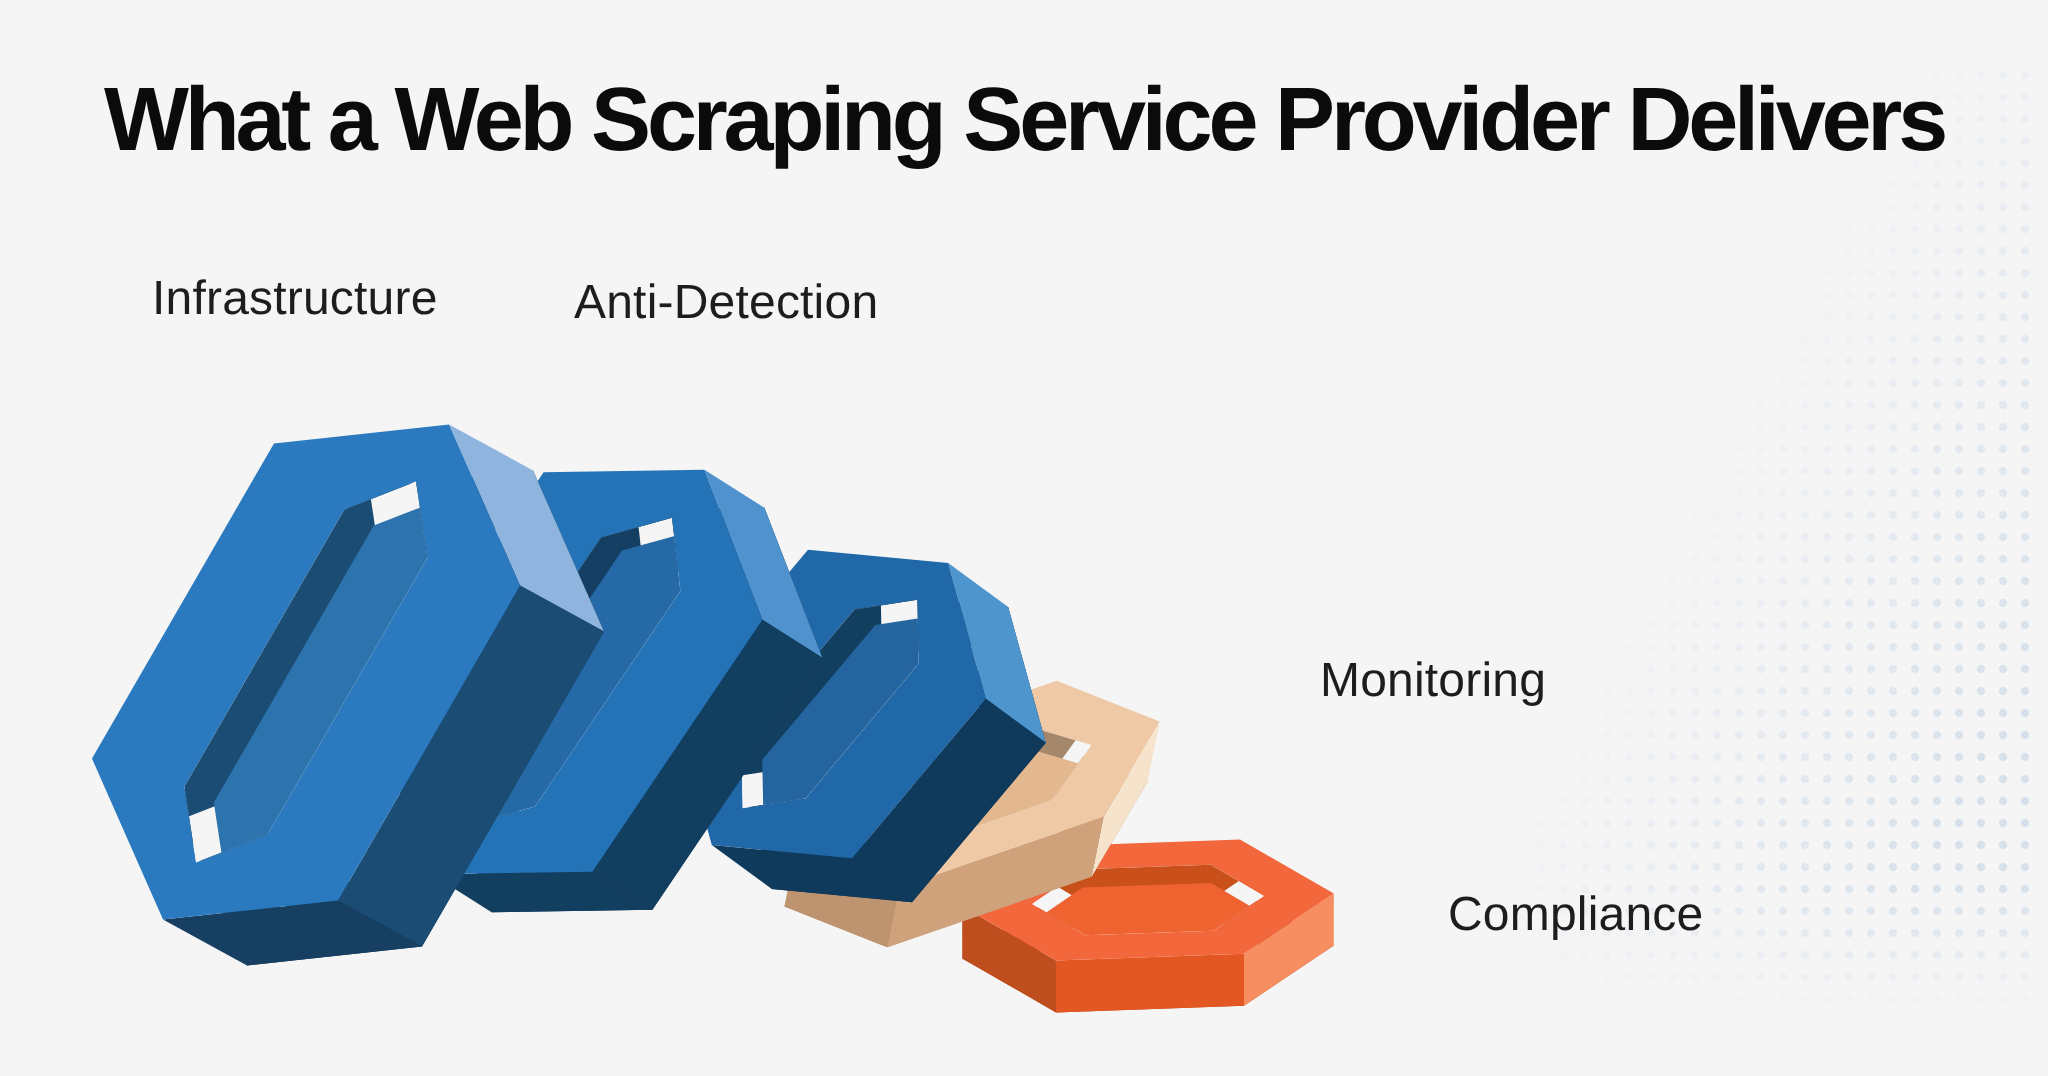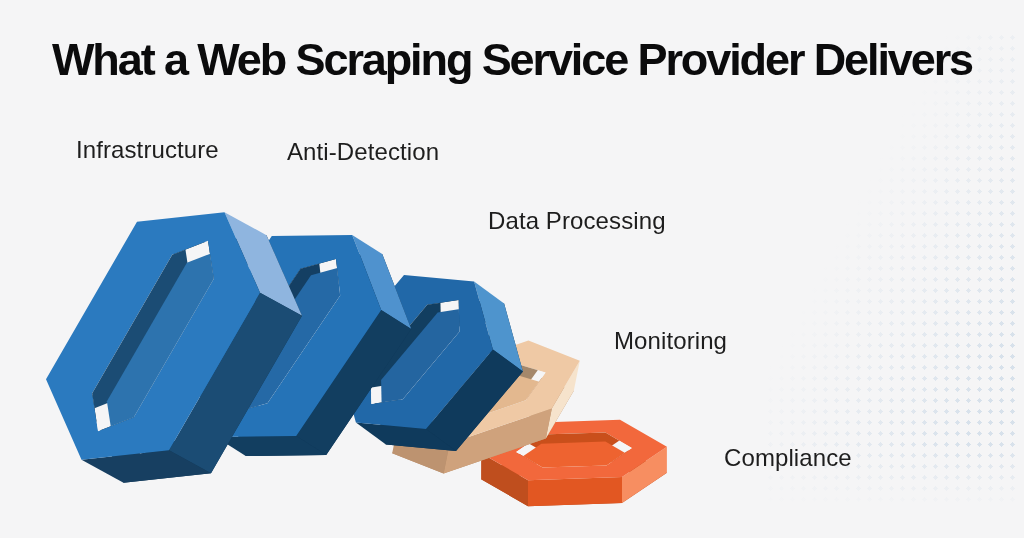--- a/index.html
+++ b/index.html
@@ -12,21 +12,21 @@
     letter-spacing:-2.1px;color:#0b0b0c;white-space:nowrap;
   }
 
   .label{
     position:absolute;font-size:24px;line-height:26px;font-weight:400;
     color:#1d1d1d;letter-spacing:0.1px;white-space:nowrap;
   }
   .lbl-infrastructure{left:76px;top:137px;}
   .lbl-anti-detection{left:287px;top:139px;}
   .lbl-data-processing{left:488px;top:208px;}
-  .lbl-monitoring{left:614px;top:328px;}
+  .lbl-monitoring{left:660px;top:328px;}
   .lbl-compliance{left:724px;top:445px;text-align:right;}
 
   .dots{
     position:absolute;left:765px;top:32px;width:252px;height:476px;
     background-image:radial-gradient(circle 2.1px at 5.5px 5.5px,#d7e1eb 97%,rgba(215,225,235,0) 100%);
     background-size:11px 11px;
   }
   .dots::after{
     content:"";position:absolute;inset:0;
     background:
@@ -118,17 +118,16 @@
           <polygon points="72.0,417.0 66.2,379.0 146.2,240.5 182.0,226.5 187.7,264.5 107.7,403.0" fill="#1B4C74"></polygon>
           <polygon points="112.7,439.3 106.9,401.3 186.9,262.8 222.7,248.8 228.5,286.8 148.5,425.3" fill="#2D73AE"></polygon>
         </g>
       </g>
     </svg>
 
   <h1 class="title">What a Web Scraping Service Provider Delivers</h1>
 
   <div class="label lbl-anti-detection">Anti-Detection</div>
   <div class="label lbl-infrastructure">Infrastructure</div>
-  <div class="label lbl-data-processing">Data Processing</div>
   <div class="label lbl-monitoring">Monitoring</div>
   <div class="label lbl-compliance">Compliance</div>
 
 </div>
 
 </body></html>

